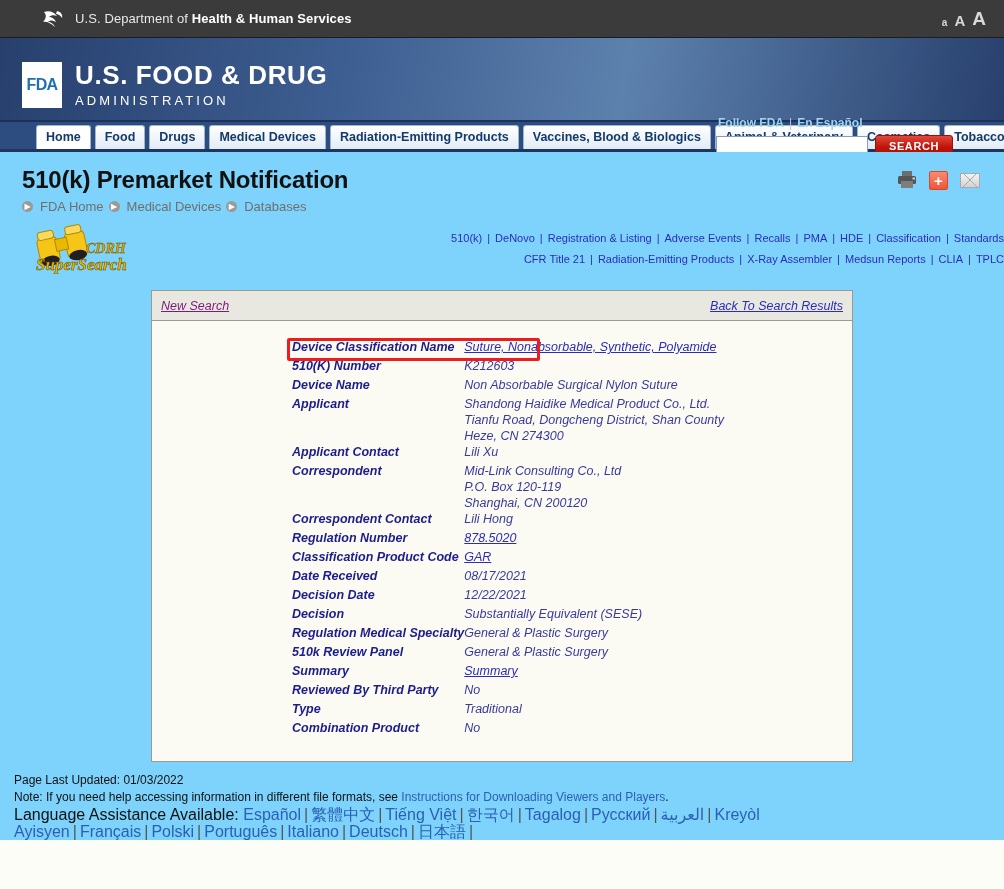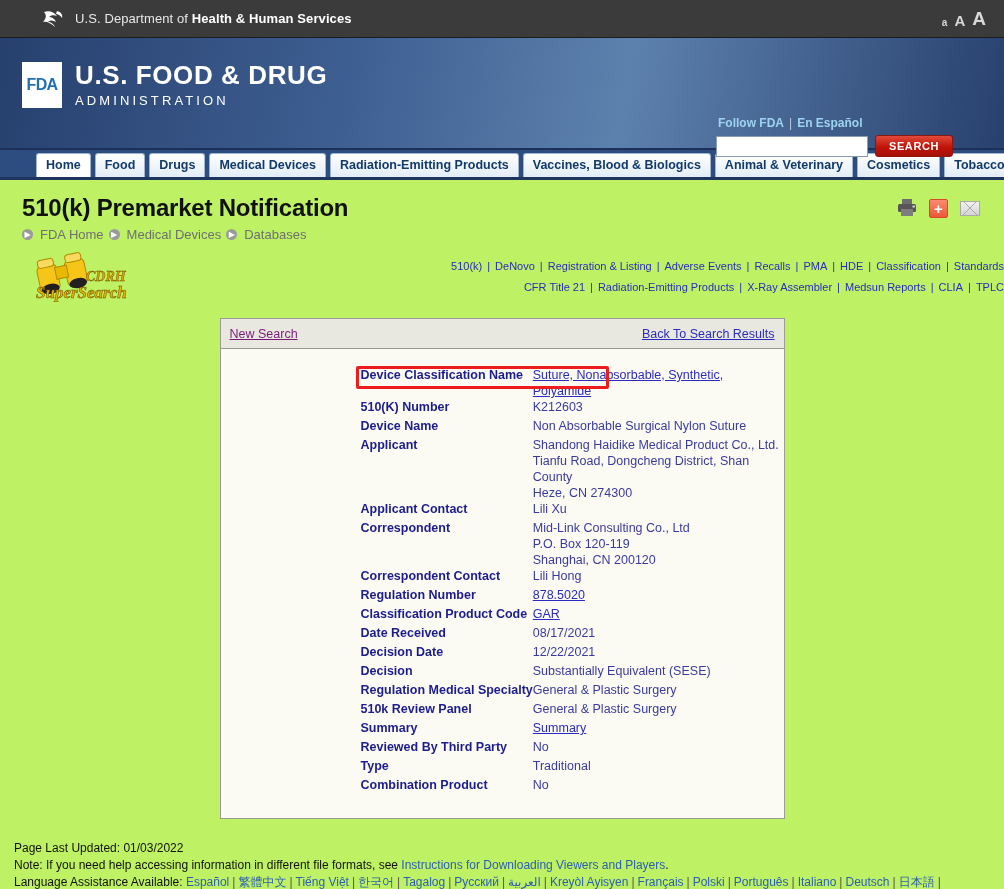--- a/index.html
+++ b/index.html
@@ -25,21 +25,21 @@
   .hhs-text { color: #e8e8e8; font-size: 13px; letter-spacing: .1px; }
   .hhs-text b { color: #ffffff; font-weight: bold; }
   .fontsize { display: flex; align-items: flex-end; gap: 7px; padding-right: 6px; }
   .fontsize span { color: #d8d8d8; line-height: 1; font-weight: bold; }
   .fs-a1 { font-size: 10px; }
   .fs-a2 { font-size: 15px; }
   .fs-a3 { font-size: 19px; }
 
   
   .fda-banner {
-    position: relative; height: 112px;
+    position: relative; height: 84px;
     background: linear-gradient(100deg, #27406e 0%, #3e5f92 35%, #5d81ad 62%, #28406e 100%);
     border-bottom: 2px solid #1d3059;
   }
   .fda-brand { position: absolute; left: 22px; top: 24px; display: flex; align-items: center; gap: 13px; }
   .fda-box {
     width: 40px; height: 46px; background: #ffffff;
     display: flex; align-items: center; justify-content: center;
     font-weight: bold; font-size: 16px; color: #1f6fb5; letter-spacing: -.6px;
     font-family: "Liberation Sans", sans-serif;
   }
@@ -72,21 +72,21 @@
   .tab {
     background: linear-gradient(#ffffff, #e2ecf6);
     border: 1px solid #9fb6ce; border-bottom: none;
     border-radius: 3px 3px 0 0;
     padding: 4px 9px 4px; font-size: 12.5px; font-weight: bold;
     color: #123a6b; cursor: pointer; white-space: nowrap; line-height: 15px;
   }
   .tab.active { background: #ffffff; }
 
   
-  .content { position: relative; padding: 0 0 0 0; background: #bef264; }
+  .content { position: relative; padding: 0 0 0 0; background: #7dd3fc; }
   .page-head { padding: 14px 22px 0 22px; position: relative; }
   .page-title { font-size: 24px; font-weight: bold; color: #111; letter-spacing: -.2px; }
   .crumbs { margin-top: 5px; display: flex; align-items: center; gap: 5px; font-size: 13px; }
   .crumb { color: #6f6f6f; cursor: pointer; }
   .crumb-ico {
     width: 11px; height: 11px; border-radius: 50%; background: #9a9a9a;
     display: inline-flex; align-items: center; justify-content: center;
     color: #fff; font-size: 8px; line-height: 1; margin-right: 2px;
   }
   .head-icons { position: absolute; right: 24px; top: 18px; display: flex; gap: 12px; align-items: center; }
@@ -112,21 +112,21 @@
   
   .ss-row { display: flex; align-items: flex-start; padding: 8px 0 0 22px; }
   .ss-logo { width: 140px; height: 52px; position: relative; flex: 0 0 140px; }
   .db-links { flex: 1; padding-top: 6px; }
   .db-line { text-align: right; font-size: 11px; line-height: 21px; color: #2b2bbf; }
   .db-line a { color: #2b2bbf; text-decoration: none; cursor: pointer; }
   .db-line .bar { color: #2b2bbf; margin: 0 5px; }
   .db-line.line2 { padding-left: 10px; }
 
   
-  .panel { width: 565px; margin: 16px auto 11px auto; border: 1px solid #9b9b93; background: #fbfbf4; }
+  .panel { width: 702px; margin: 16px auto 0 auto; border: 1px solid #9b9b93; background: #fbfbf4; font-style: italic; }
   .panel-head {
     background: #e8e8e0; border-bottom: 1px solid #9b9b93;
     height: 30px; display: flex; align-items: center; justify-content: space-between;
     padding: 0 9px; font-size: 12.5px;
   }
   .panel-head a { text-decoration: underline; cursor: pointer; }
   .lnk-new { color: #7a1b7a; }
   .lnk-back { color: #2b2bbf; }
   .panel-body { padding: 18px 0 22px 0; min-height: 430px; position: relative; }
 
@@ -140,21 +140,21 @@
   
   .highlight-box {
     position: absolute; border: 3px solid #ee1c1c; border-radius: 2px;
     left: 135px; top: 17px; width: 253px; height: 23px; pointer-events: none;
   }
 
   
   .footer { padding: 10px 0 0 14px; font-size: 12px; color: #111; line-height: 17px; }
   .footer a { color: #2b5fb4; text-decoration: none; cursor: pointer; }
   .footer .sep { color: #555; margin: 0 3px; }
-  .lang-line { font-size: 12px; }
+  .lang-line { font-size: 16px; }
 </style>
 </head>
 <body>
 
 <div class="page">
 
   <div class="hhs-bar">
     <div class="hhs-left">
       <span class="hhs-logo">
         <svg width="26" height="26" viewBox="0 0 26 26">

